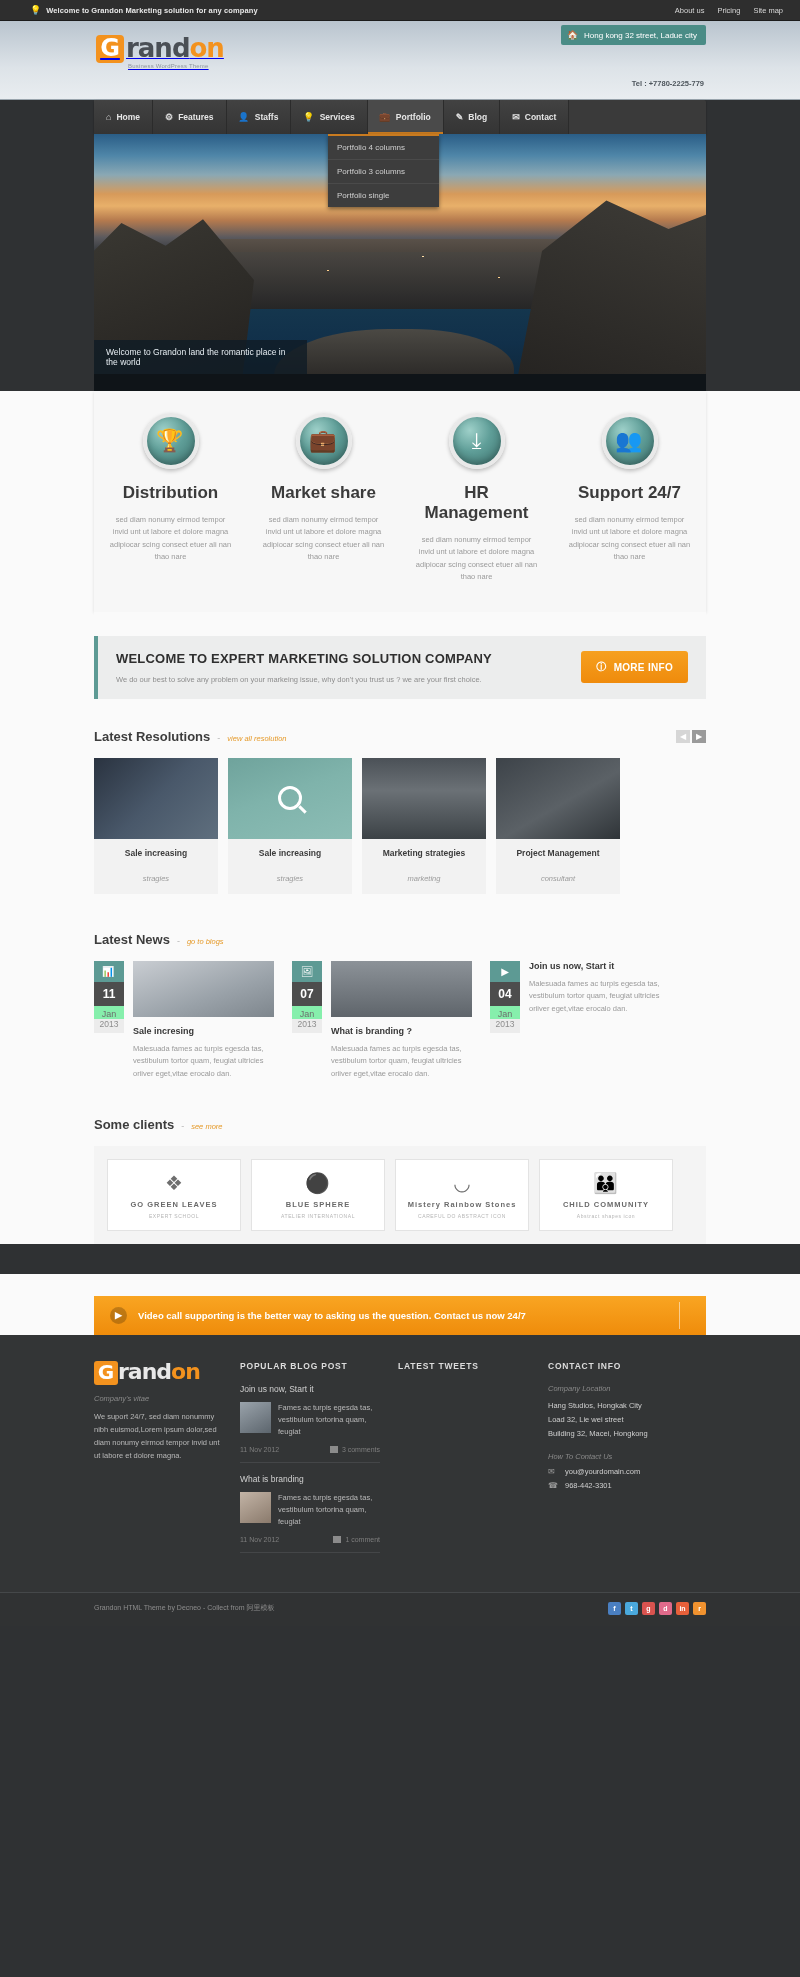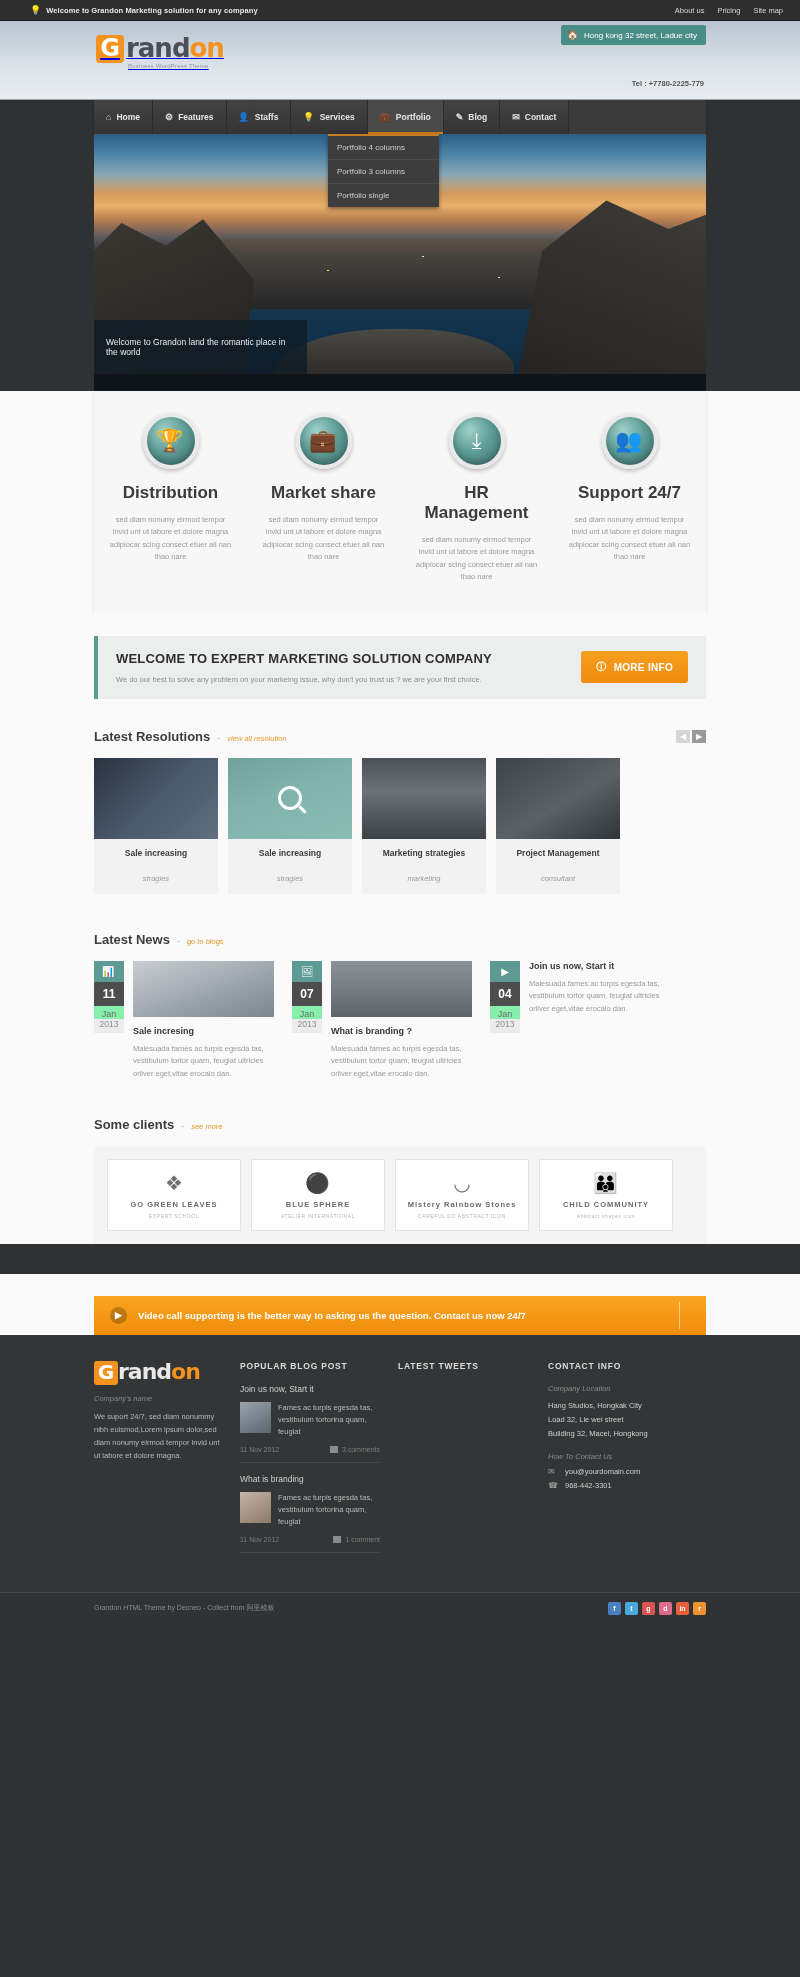--- a/index.html
+++ b/index.html
@@ -114,21 +114,21 @@
       radial-gradient(1px 1px at 75% 55%, #ffd08a 50%, transparent 51%),
       linear-gradient(180deg, rgba(90,80,70,.85), rgba(40,36,34,.9));
   }
   .rock-fg {
     position:absolute; left:180px; bottom:-8px; width:240px; height:70px;
     background:linear-gradient(180deg,#4b4944,#1d1b1a);
     border-radius:50% 45% 40% 55% / 70% 60% 40% 35%;
   }
   .hero-caption {
     position:absolute; left:0; bottom:17px; background:rgba(16,28,38,.82);
-    color:#e6edf2; font-size:8.5px; padding:17px 12px; width:213px;
+    color:#e6edf2; font-size:8.5px; padding:7px 12px; width:213px;
   }
   .hero-shadow { position:absolute; left:0; right:0; bottom:0; height:17px; background:#0f1418; }
 
   
   .content { background:#fafafa; }
   .features {
     width:612px; margin:0 auto; background:#f7f7f7;
     padding:22px 0 28px; display:flex;
     box-shadow:0 1px 3px rgba(0,0,0,.12);
   }
@@ -510,21 +510,21 @@
   </div>
 
   <div class="footer">
     <div class="footer-inner">
 
       <div class="fcol1">
         <div class="flogo">
           <span class="logo-g">G</span>
           <span class="logo-word"><span class="d1">rand</span><span class="d2">on</span></span>
         </div>
-        <div class="f-company">Company's name</div>
+        <div class="f-company">Company's vitae</div>
         <div class="f-about">We suport 24/7, sed diam nonummy nibh euismod,Lorem ipsum dolor,sed diam nonumy eirmod tempor invid unt ut labore et dolore magna.</div>
       </div>
 
       <div class="fcol2">
         <div class="fhead">POPULAR BLOG POST</div>
 
         <div class="fpost-title">Join us now, Start it</div>
         <div class="fpost-row">
           <div class="fthumb"></div>
           <div class="fpost-txt">Fames ac turpis egesda tas, vestibulum tortorina quam, feugiat</div>

